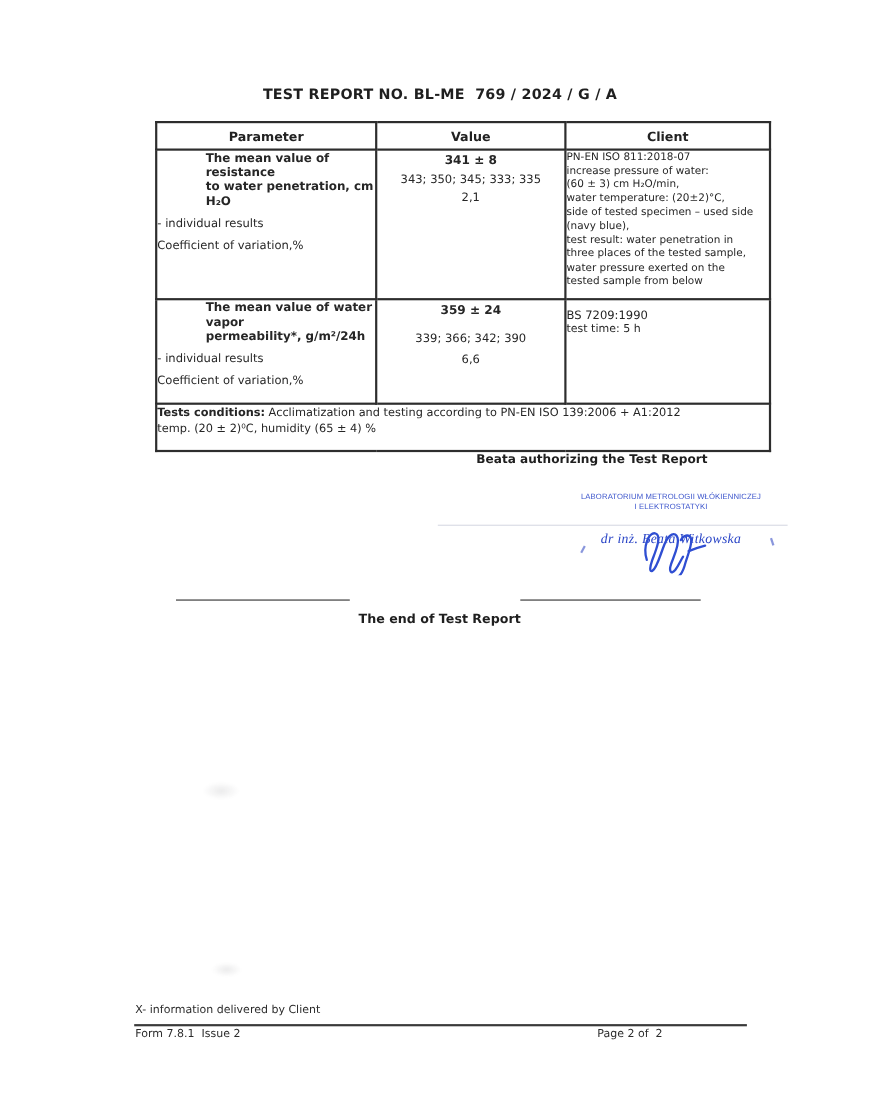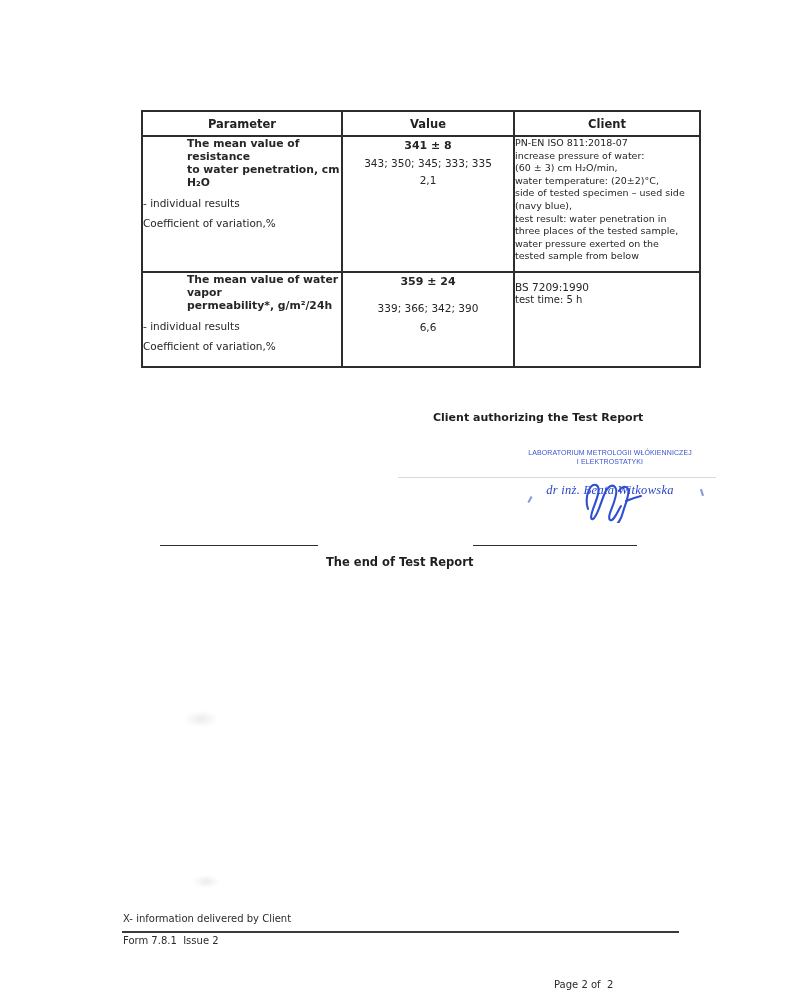--- a/index.html
+++ b/index.html
@@ -77,33 +77,34 @@
     border-top:1.5px solid #2d2d2d;}
   .end-underline-right{position:absolute;left:473px;top:545px;width:164px;height:0;
     border-top:1.5px solid #2d2d2d;}
   .end-text{position:absolute;left:326px;top:555px;font-size:11.5px;font-weight:bold;
     color:#1f1f1f;white-space:pre;}
 
   .footer-rule{position:absolute;left:122px;top:931px;width:557px;height:1.5px;
     background:#3a3a3a;}
   .footer-form{position:absolute;left:123px;top:935px;font-size:10px;color:#2b2b2b;white-space:pre;}
   .footer-note{position:absolute;left:123px;top:913px;font-size:10px;color:#2b2b2b;white-space:pre;}
-  .footer-page{position:absolute;left:543px;top:979px;font-size:10px;color:#2b2b2b;white-space:pre;margin-left:11px;}
+  .footer-page{position:absolute;left:543px;top:935px;font-size:10px;color:#2b2b2b;white-space:pre;}
 
   .smudge{position:absolute;border-radius:50%;
     background:radial-gradient(ellipse at center, rgba(90,90,95,.12), rgba(90,90,95,0) 70%);
     filter:blur(1px);}
   .smudge.one{left:184px;top:711px;width:34px;height:16px;}
   .smudge.two{left:192px;top:875px;width:28px;height:13px;}
 </style>
 </head>
 <body>
 
 <div class="page">
 
+  <h1 class="title">TEST REPORT NO. BL-ME  769 / 2024 / G / A</h1>
 
   <table class="report">
     <colgroup>
         <col class="c1">
         <col class="c2">
         <col class="c3">
       </colgroup>
     <thead>
       <tr>
         <th>Parameter</th>
@@ -147,24 +148,30 @@
         <td class="value">
           <div class="vmean">359 ± 24</div>
           <div class="vline">339; 366; 342; 390</div>
           <div class="vline vcv">6,6</div>
         </td>
         <td class="remarks">
           <div class="rstd">BS 7209:1990</div>
           <div class="rbody">test time: 5 h</div>
         </td>
       </tr>
+      <tr>
+        <td class="conditions" colspan="3">
+          <div class="c1line"><span class="b">Tests conditions:</span><span> Acclimatization and testing according to PN-EN ISO 139:2006 + A1:2012</span></div>
+          <div class="c1line">temp. (20 ± 2)⁰C, humidity (65 ± 4) %</div>
+        </td>
+      </tr>
     </tbody>
   </table>
 
-  <div class="auth-label">Client authorizing the Test Report</div>
+  <div class="auth-label">Beata authorizing the Test Report</div>
 
   <div class="stamp-line"></div>
 
   <div class="stamp">
     <div class="s-small">LABORATORIUM METROLOGII WŁÓKIENNICZEJ</div>
     <div class="s-small">I ELEKTROSTATYKI</div>
     <div class="s-name">dr inż. Beata Witkowska</div>
   </div>
 
   <svg class="sig-svg" width="66" height="44" viewBox="0 0 66 44">

